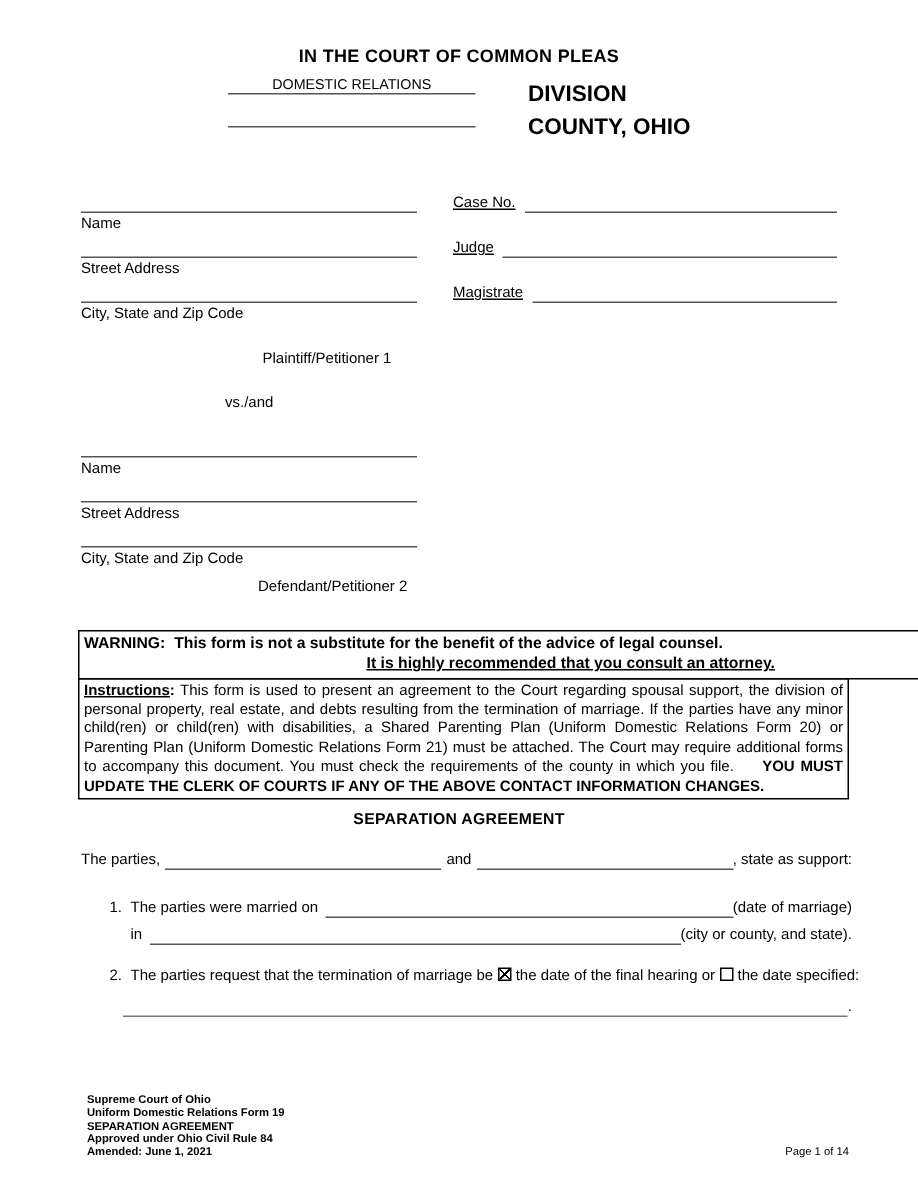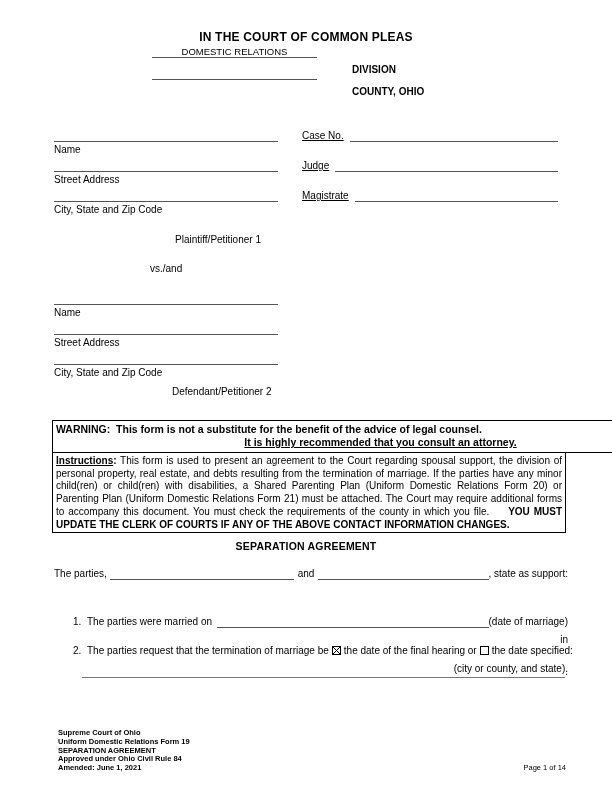--- a/index.html
+++ b/index.html
@@ -7,26 +7,26 @@
   .page {
     position:relative; width:612px; height:792px; margin:0 auto;
     background:#ffffff; color:#000;
     font-family:"Liberation Sans", sans-serif; font-size:10px;
     overflow:hidden;
   }
 
   
   .hdr-title { position:absolute; top:30px; left:0; width:612px; text-align:center;
     font-weight:bold; font-size:12px; letter-spacing:.2px; }
-  .hdr-row { position:absolute; left:152px; display:flex; }
+  .hdr-row { position:absolute; left:152px; display:flex; align-items:flex-end; }
   .hdr-row1 { top:46px; }
   .hdr-row2 { top:68px; }
   .hdr-blank { width:165px; border-bottom:1px solid #555; text-align:center;
     font-size:9.5px; padding-bottom:0; height:12px; line-height:12px; }
-  .hdr-bold { font-weight:bold; font-size:10px; margin-left:8px; position:relative; top:18px;padding-left:27px; }
+  .hdr-bold { font-weight:bold; font-size:15px; margin-left:8px; position:relative; top:8px;padding-left:27px; }
 
   
   .col-left { position:absolute; left:54px; top:130px; width:224px; }
   .col-right { position:absolute; left:302px; top:130px; width:256px; }
   .fill-group { height:30px; }
   .blank-line { height:12px; border-bottom:1px solid #555; }
   .under-label { font-size:10px; padding-top:2px; }
   .rt-row { height:12px; margin-bottom:18px; display:flex; align-items:flex-end;text-decoration:underline; }
   .rt-label { font-size:10px; white-space:nowrap; padding-bottom:1px; }
   .rt-blank { flex:1; border-bottom:1px solid #555; margin-left:6px; height:12px; }
@@ -61,22 +61,22 @@
   .intro-blank1 { flex:1.08; margin:0 4px 0 3px; }
   .intro-blank2 { flex:1; margin:0 0 0 4px; }
 
   .item { position:absolute; left:73px; width:495px; font-size:10px; }
   .item1 { top:600px; }
   .item2 { top:645px; }
   .item-row { display:flex; align-items:flex-end; }
   .item-num { width:14px; flex:0 0 14px; padding-bottom:1px; }
   .item-txt { white-space:nowrap; padding-bottom:1px; }
   .item-blank { flex:1; margin:0 0 0 5px; }
-  .item-suffix { white-space:nowrap; padding-bottom:1px;margin-top:16px; }
-  .item1-row2 { margin-left:14px; margin-top:6px;flex-direction:column; }
+  .item-suffix { white-space:nowrap; padding-bottom:1px; }
+  .item1-row2 { margin-left:14px; margin-top:6px; }
   .item2-body { white-space:nowrap; padding-bottom:1px; }
 
   .checkbox { display:inline-block; width:9px; height:9px; border:1px solid #000;
     vertical-align:-1px; margin:0 3px; background:#fff; }
   .checkbox.checked {
     background:
       linear-gradient(to top right, transparent 44%, #000 44%, #000 56%, transparent 56%),
       linear-gradient(to bottom right, transparent 44%, #000 44%, #000 56%, transparent 56%);
   }
 

